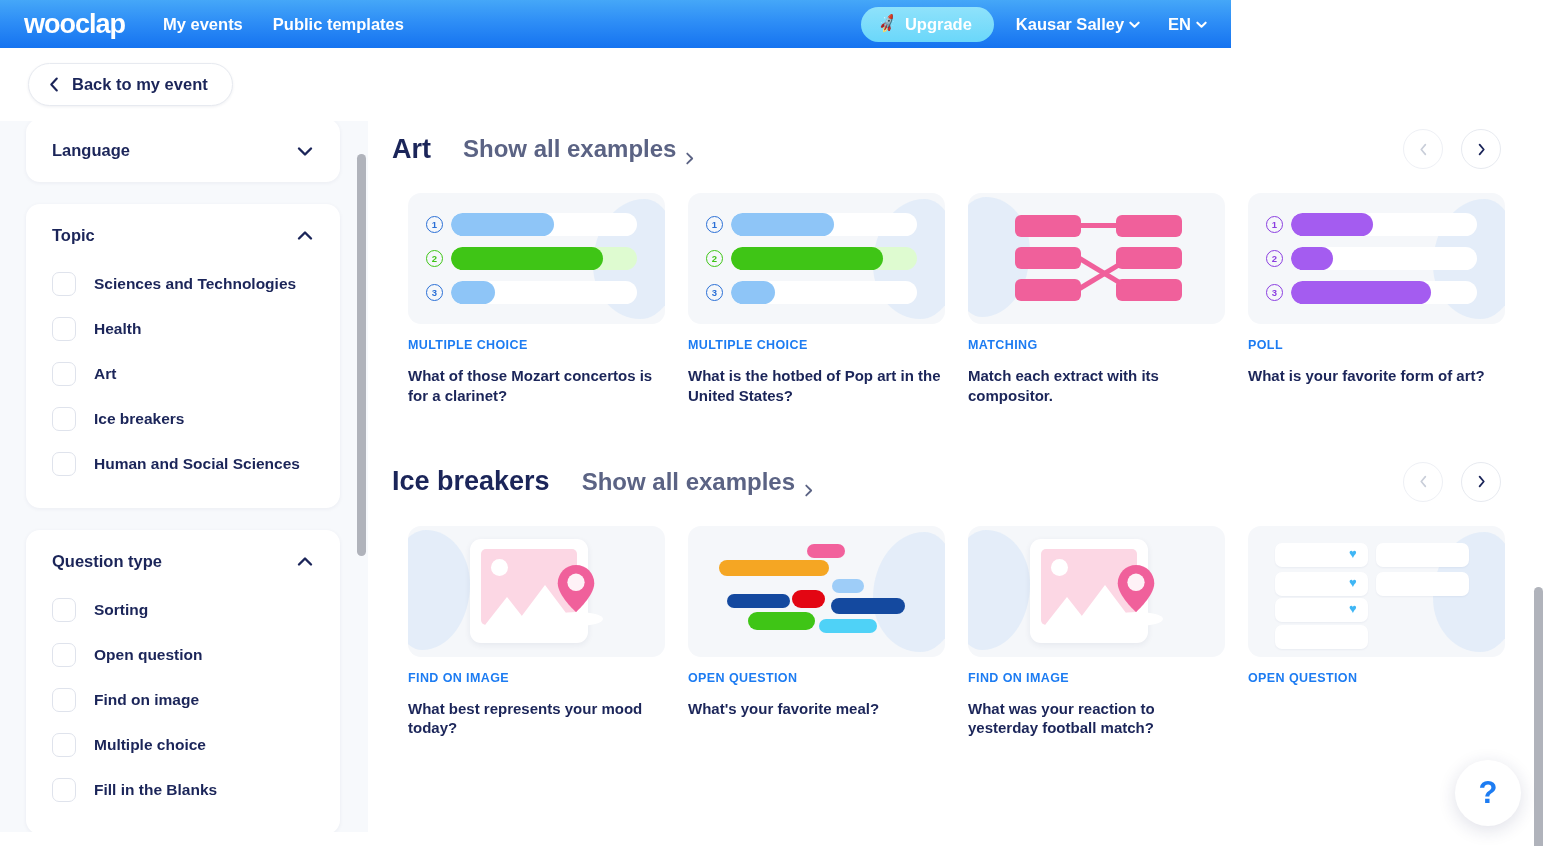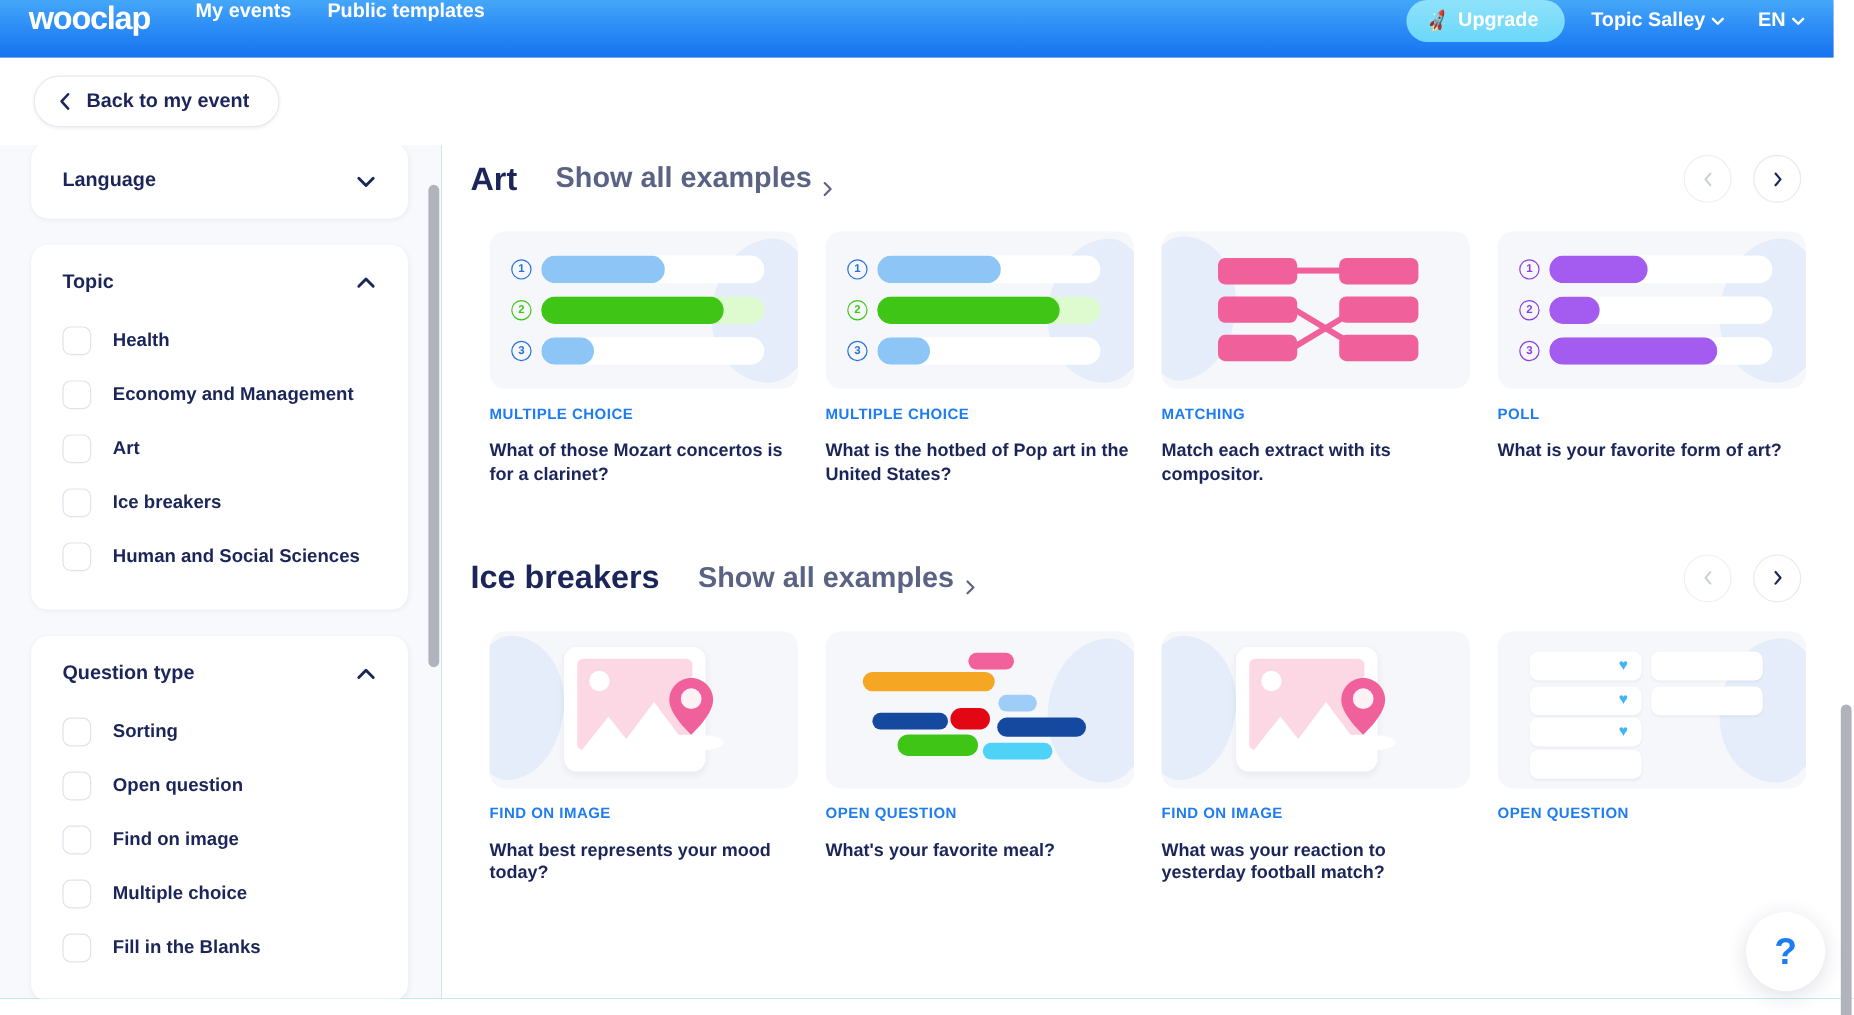--- a/index.html
+++ b/index.html
@@ -6,23 +6,23 @@
   html, body {
     width: 1545px; height: 846px;
     overflow: hidden;
     background: #ffffff;
     font-family: "Liberation Sans", sans-serif;
   }
 
   
   .topbar {
     position: absolute; top: 0; left: 0;
-    width: 1528px; height: 48px;
+    width: 1231px; height: 48px;
     background: linear-gradient(180deg, #45a7f8 0%, #2e8ef6 45%, #1573f0 100%);
-    display: flex; align-items: flex-start;
+    display: flex; align-items: center;
     padding: 0 24px;
     z-index: 30;
   }
   .logo {
     color: #ffffff;
     font-size: 27px;
     font-weight: bold;
     letter-spacing: -1px;
     margin-right: 38px;
   }
@@ -281,21 +281,21 @@
   <div class="logo">wooclap</div>
   <div class="nav-link">My events</div>
   <div class="nav-link">Public templates</div>
 
   <div class="topbar-right">
     <button class="upgrade-btn">
       <span class="rocket">🚀</span>
       <span>Upgrade</span>
     </button>
     <div class="user-menu">
-      <span>Topic Salley</span>
+      <span>Kausar Salley</span>
       <span class="caret">
         <svg viewBox="0 0 12 12">
             <path d="M1.5 4 L6 8.5 L10.5 4" stroke="#ffffff" stroke-width="2.2" fill="none" stroke-linecap="round" stroke-linejoin="round"></path>
           </svg>
       </span>
     </div>
     <div class="lang-menu">
       <span>EN</span>
       <span class="caret">
         <svg viewBox="0 0 12 12">
@@ -337,25 +337,25 @@
         <span class="filter-title">Topic</span>
         <span class="chev">
           <svg viewBox="0 0 18 18">
               <path d="M3 11.5 L9 5.5 L15 11.5" stroke="#1b2559" stroke-width="2.4" fill="none" stroke-linecap="round" stroke-linejoin="round"></path>
             </svg>
         </span>
       </div>
       <div class="filter-options">
         <div class="opt-row">
           <span class="checkbox"></span>
+          <span class="opt-label">Sciences and Technologies</span>
+        </div>
+        <div class="opt-row">
+          <span class="checkbox"></span>
           <span class="opt-label">Health</span>
-        </div>
-        <div class="opt-row">
-          <span class="checkbox"></span>
-          <span class="opt-label">Economy and Management</span>
         </div>
         <div class="opt-row">
           <span class="checkbox"></span>
           <span class="opt-label">Art</span>
         </div>
         <div class="opt-row">
           <span class="checkbox"></span>
           <span class="opt-label">Ice breakers</span>
         </div>
         <div class="opt-row">

